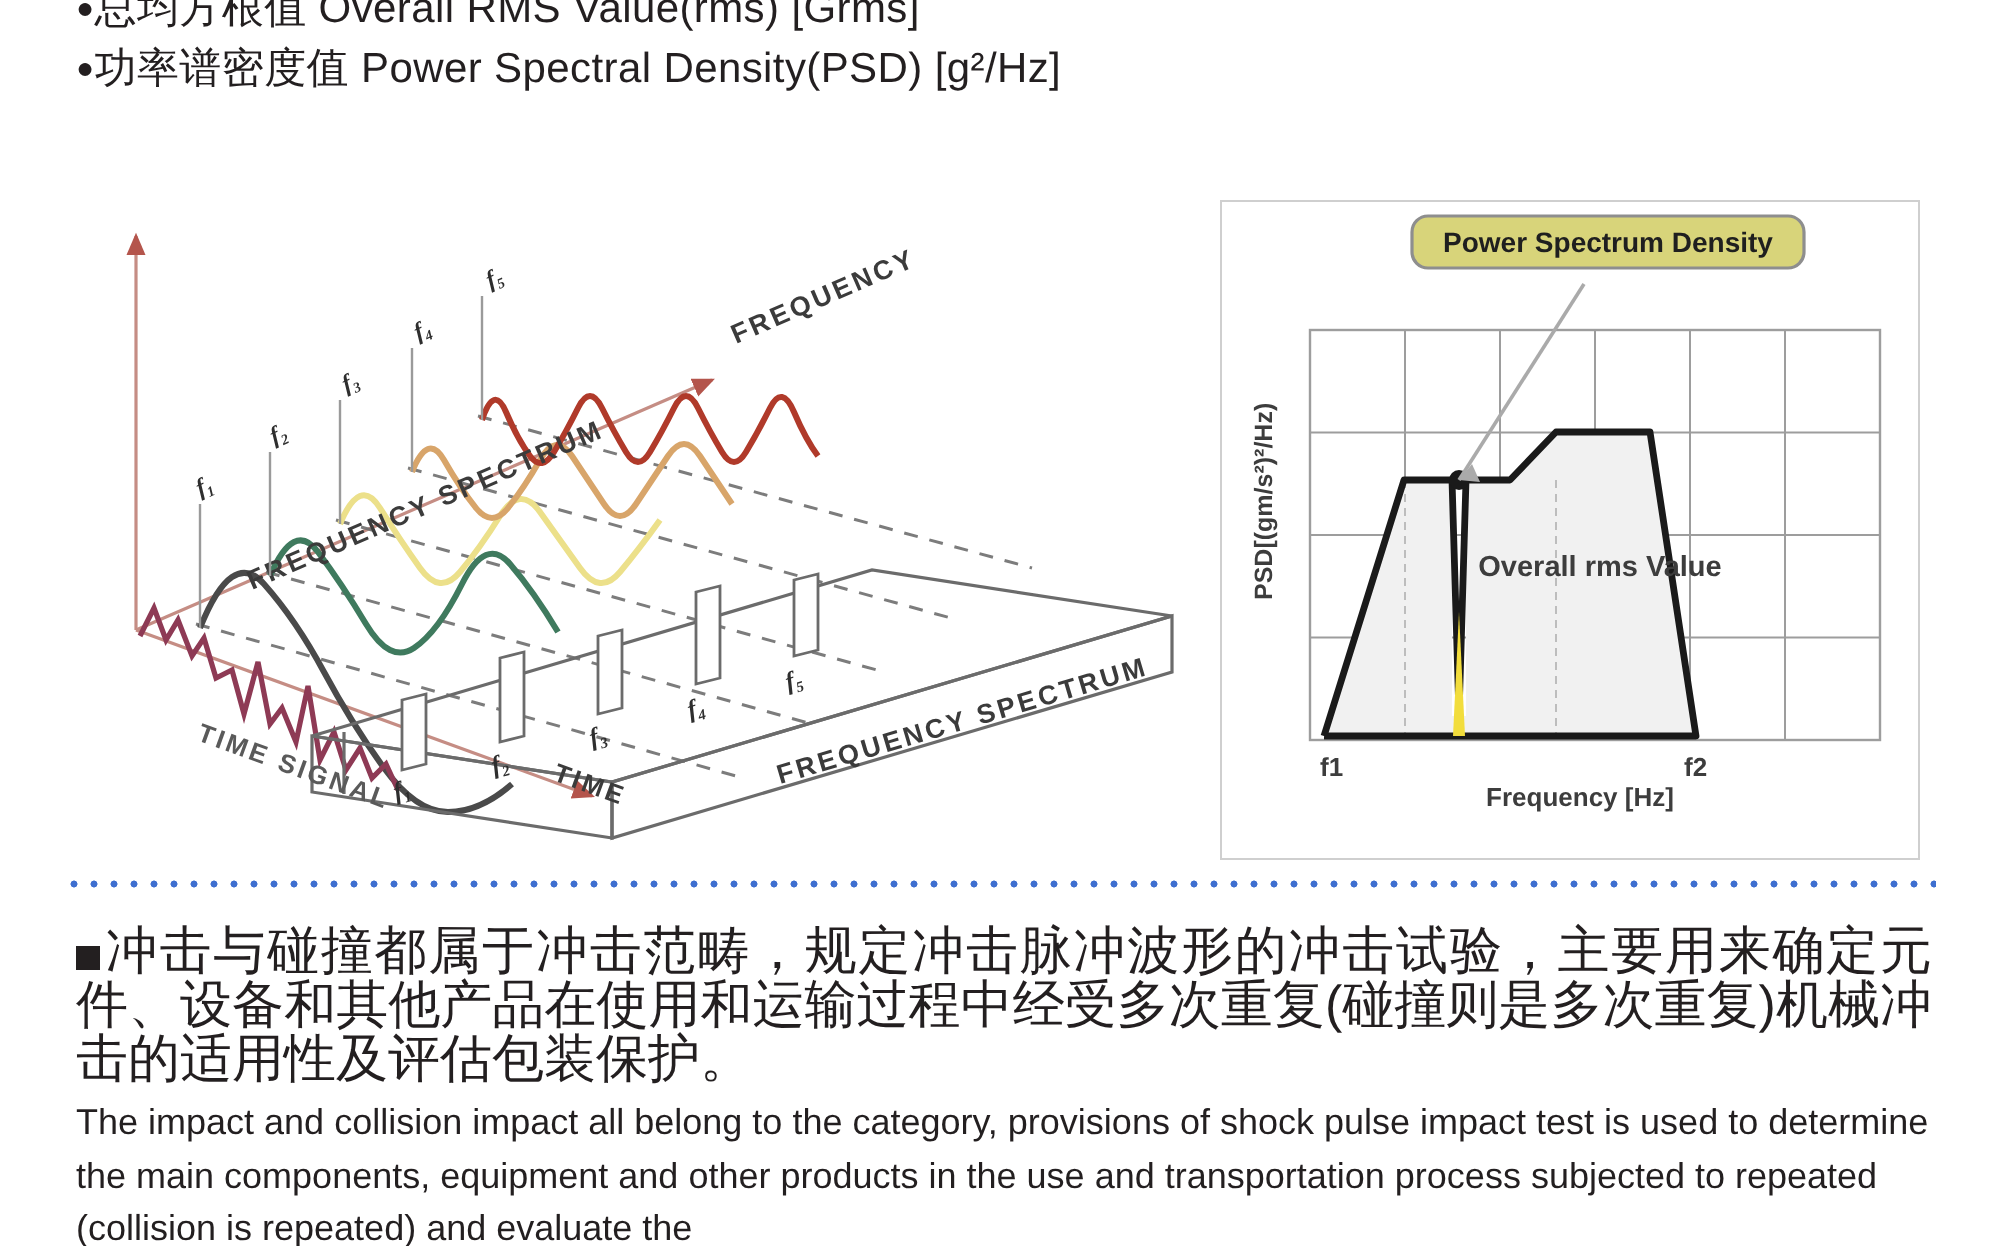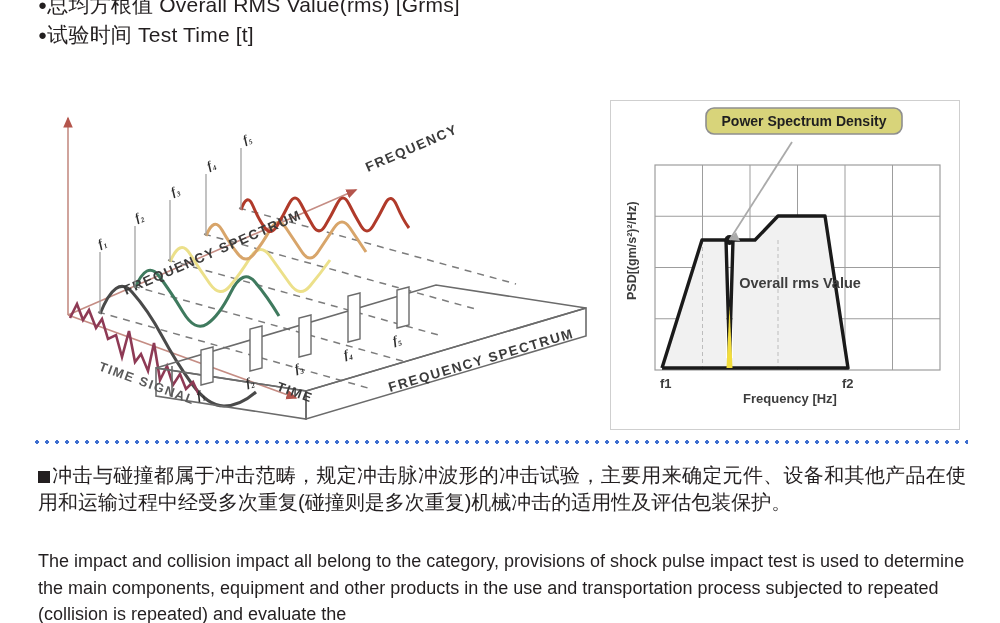--- a/index.html
+++ b/index.html
@@ -40,41 +40,41 @@
     position:absolute;left:32px;top:438px;width:936px;height:6px;
     background-image:radial-gradient(circle, #3e6fd0 0 1.6px, rgba(0,0,0,0) 1.9px);
     background-size:10px 6px;
     background-repeat:repeat-x;
     background-position:0 1px;
   }
 
   
   .body-cn{
     position:absolute;left:38px;top:462px;width:928px;
-    font-size:20px;line-height:27px;color:#231f20;
+    font-size:26px;line-height:27px;color:#231f20;
     text-align:justify;
   }
   .sq{display:inline-block;width:12px;height:12px;background:#231f20;
       margin-right:2px;vertical-align:-1px;}
   .body-en{
     position:absolute;left:38px;top:548px;width:928px;
     font-size:18px;line-height:26.5px;color:#231f20;
   }
 </style>
 </head>
 <body>
 
 <div class="page">
 
   <div class="bullet-list">
     <div class="bullet-line">
       <span class="bullet-dot">●</span><span>总均方根值 Overall RMS Value(rms) [Grms]</span>
     </div>
     <div class="bullet-line">
-      <span class="bullet-dot">●</span><span>试验时间 Test Time [t]</span>
+      <span class="bullet-dot">●</span><span>功率谱密度值 Power Spectral Density(PSD) [g²/Hz]</span>
     </div>
   </div>
 
   <div class="figure-band">
 
     <div class="left-fig">
       <svg width="570" height="330" viewBox="0 0 570 330" xmlns="http://www.w3.org/2000/svg">
         <defs>
           <marker id="ar" markerWidth="8" markerHeight="8" refX="6" refY="3" orient="auto">
             <path d="M0,0 L7,3 L0,6 z" fill="#b4554c"></path>

